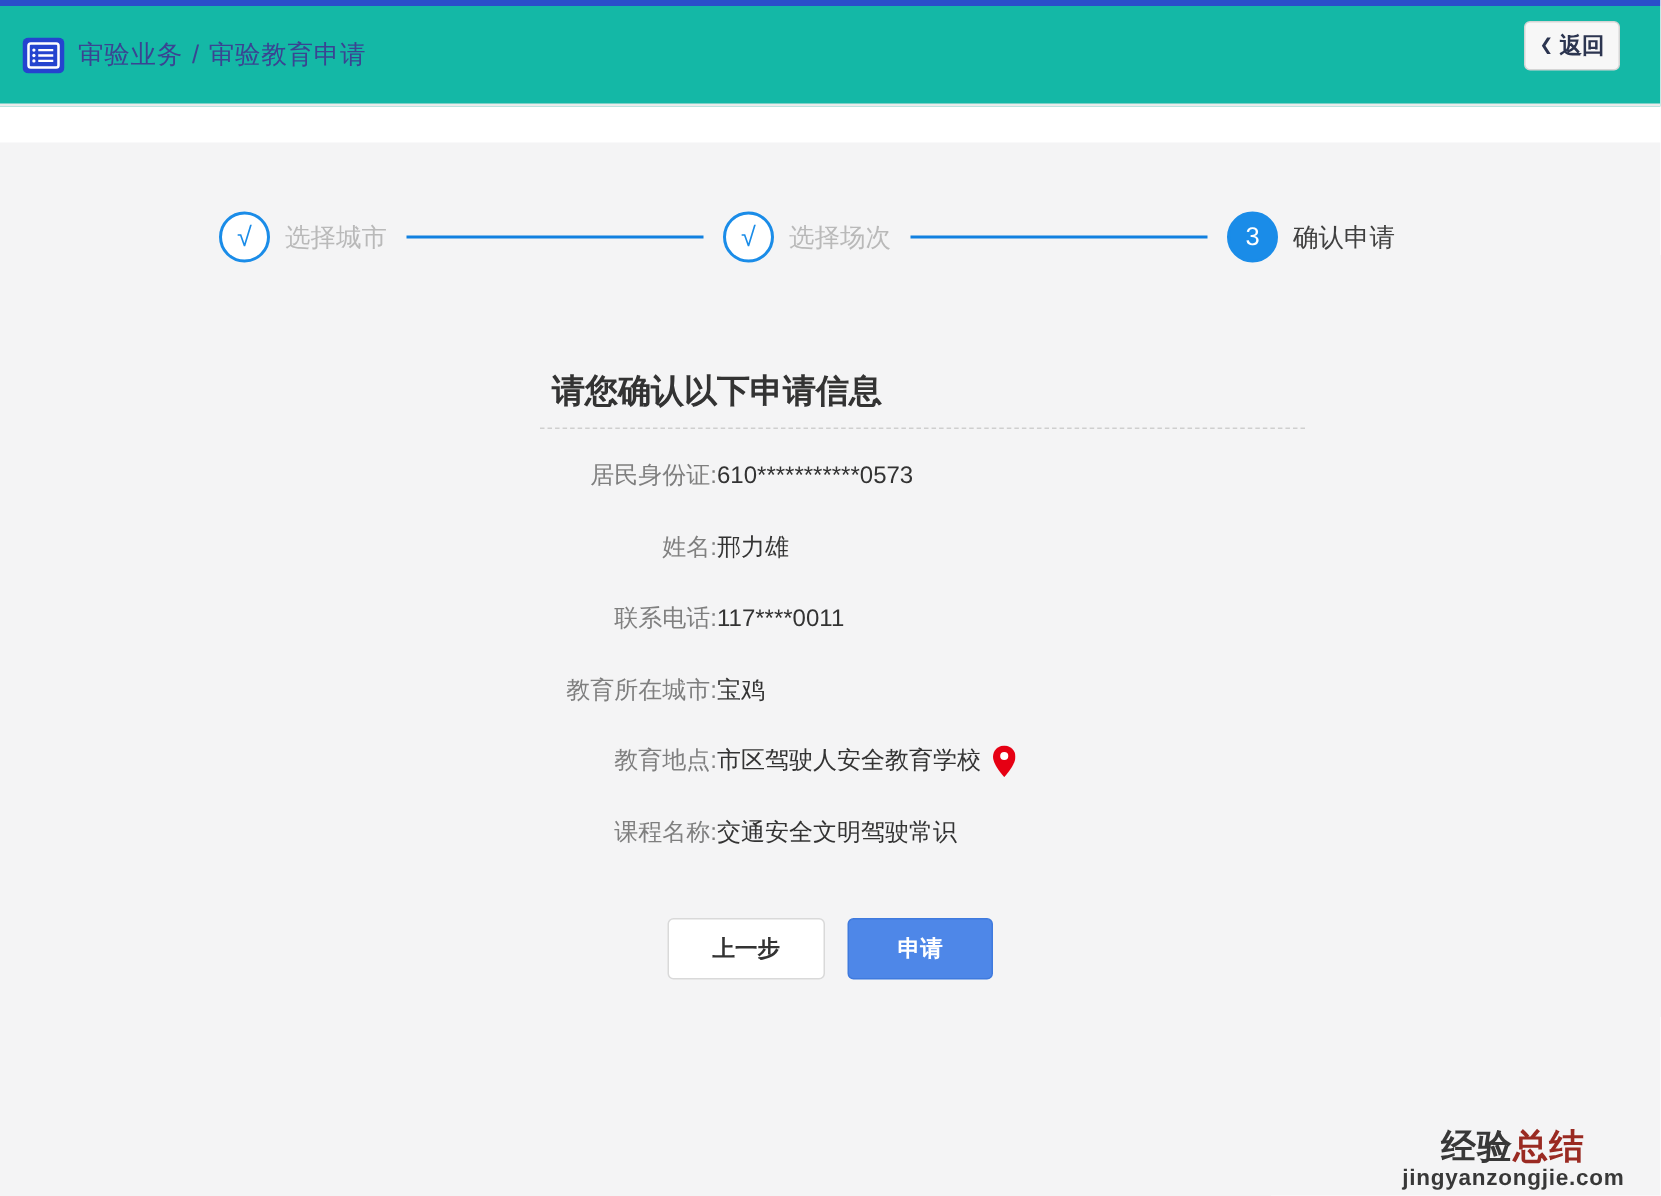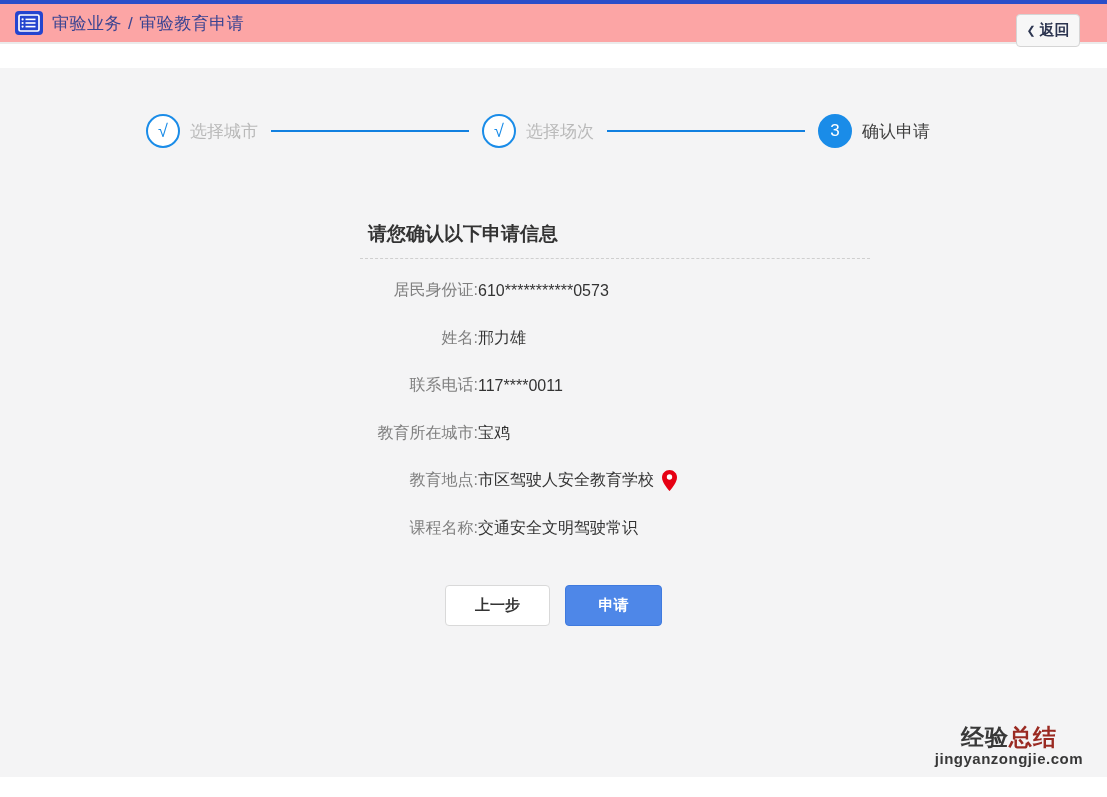--- a/index.html
+++ b/index.html
@@ -6,21 +6,21 @@
   html, body { width: 1107px; height: 797px; background: #ffffff; overflow: hidden; }
   body { font-family: "Liberation Sans", "DejaVu Sans", sans-serif; }
 
   .page { position: relative; width: 1107px; height: 797px; background: #ffffff; }
 
   
   .topstrip { height: 4px; background: #2a4ec9; }
 
   
   .header {
-    height: 40px; background: #fca5a5; border-bottom: 2px solid #ebebeb;
+    height: 67px; background: #14b8a6; border-bottom: 2px solid #ebebeb;
     display: flex; align-items: center; padding: 0 17px 0 15px; position: relative;
   }
   .crumb-icon { display: inline-flex; margin-right: 9px; }
   .breadcrumb { font-size: 17px; color: #3a4492; font-weight: 500; letter-spacing: 0.5px; }
   .breadcrumb .sep { margin: 0 6px; color: #3a4492; }
   .back-btn {
     position: absolute; right: 27px; top: 10px;
     width: 64px; height: 33px; background: #f7f7f7; border: 1px solid #d5d5d5;
     border-radius: 4px; font-size: 15px; font-weight: 700; color: #2c3550;
     display: flex; align-items: center; justify-content: center; cursor: pointer;
@@ -41,21 +41,21 @@
   .step.done .step-circle { background: #ffffff; border: 2px solid #1a8ce8; color: #1a8ce8; }
   .step.active .step-circle { background: #1a8ce8; border: 2px solid #1a8ce8; color: #ffffff; font-size: 17px; }
   .step-label { margin-left: 10px; font-size: 17px; }
   .step.done .step-label { color: #b9b9b9; }
   .step.active .step-label { color: #404040; }
   .connector { flex: 1; height: 2px; background: #1180e0; margin: 0 13px; }
 
   
   .form { margin: 72px 0 0 360px; width: 510px; }
   .form-title {
-    font-size: 19px; line-height: 28px; font-weight: 700; color: #333333;
+    font-size: 22px; line-height: 28px; font-weight: 700; color: #333333;
     padding: 0 0 10px 8px; border-bottom: 1px dashed #cfcfcf;
   }
   .rows { margin-top: 8px; }
   .row { display: flex; align-items: center; height: 47.5px; font-size: 16px; }
   .row-label { width: 118px; text-align: right; color: #7f7f7f; flex: none; }
   .row-value { color: #333333; display: flex; align-items: center; }
   .pin { display: inline-flex; margin-left: 8px; }
 
   
   .actions { display: flex; justify-content: center; gap: 15px; margin-top: 33px; }

